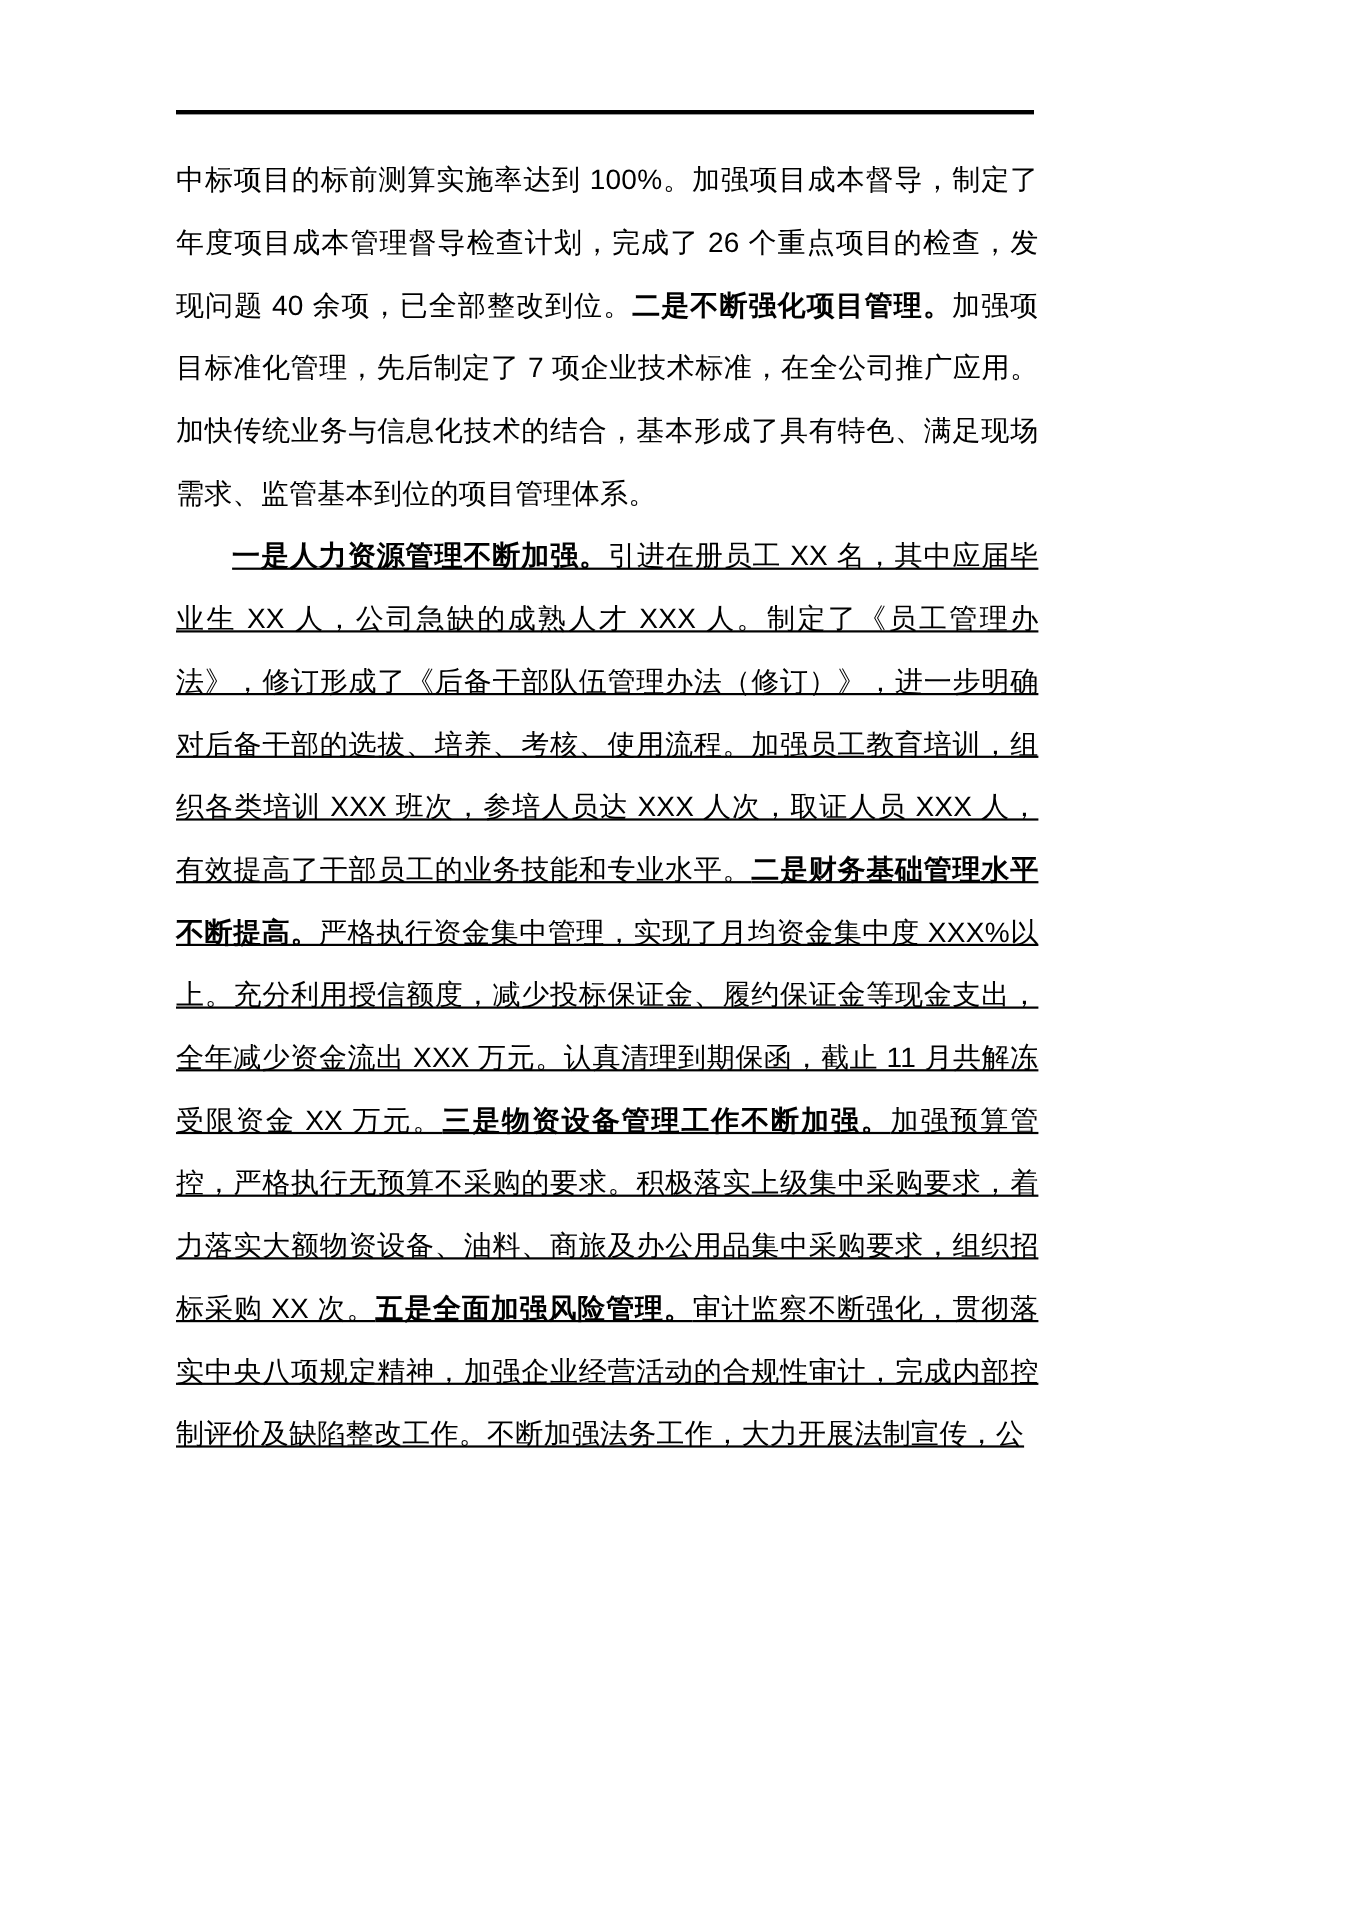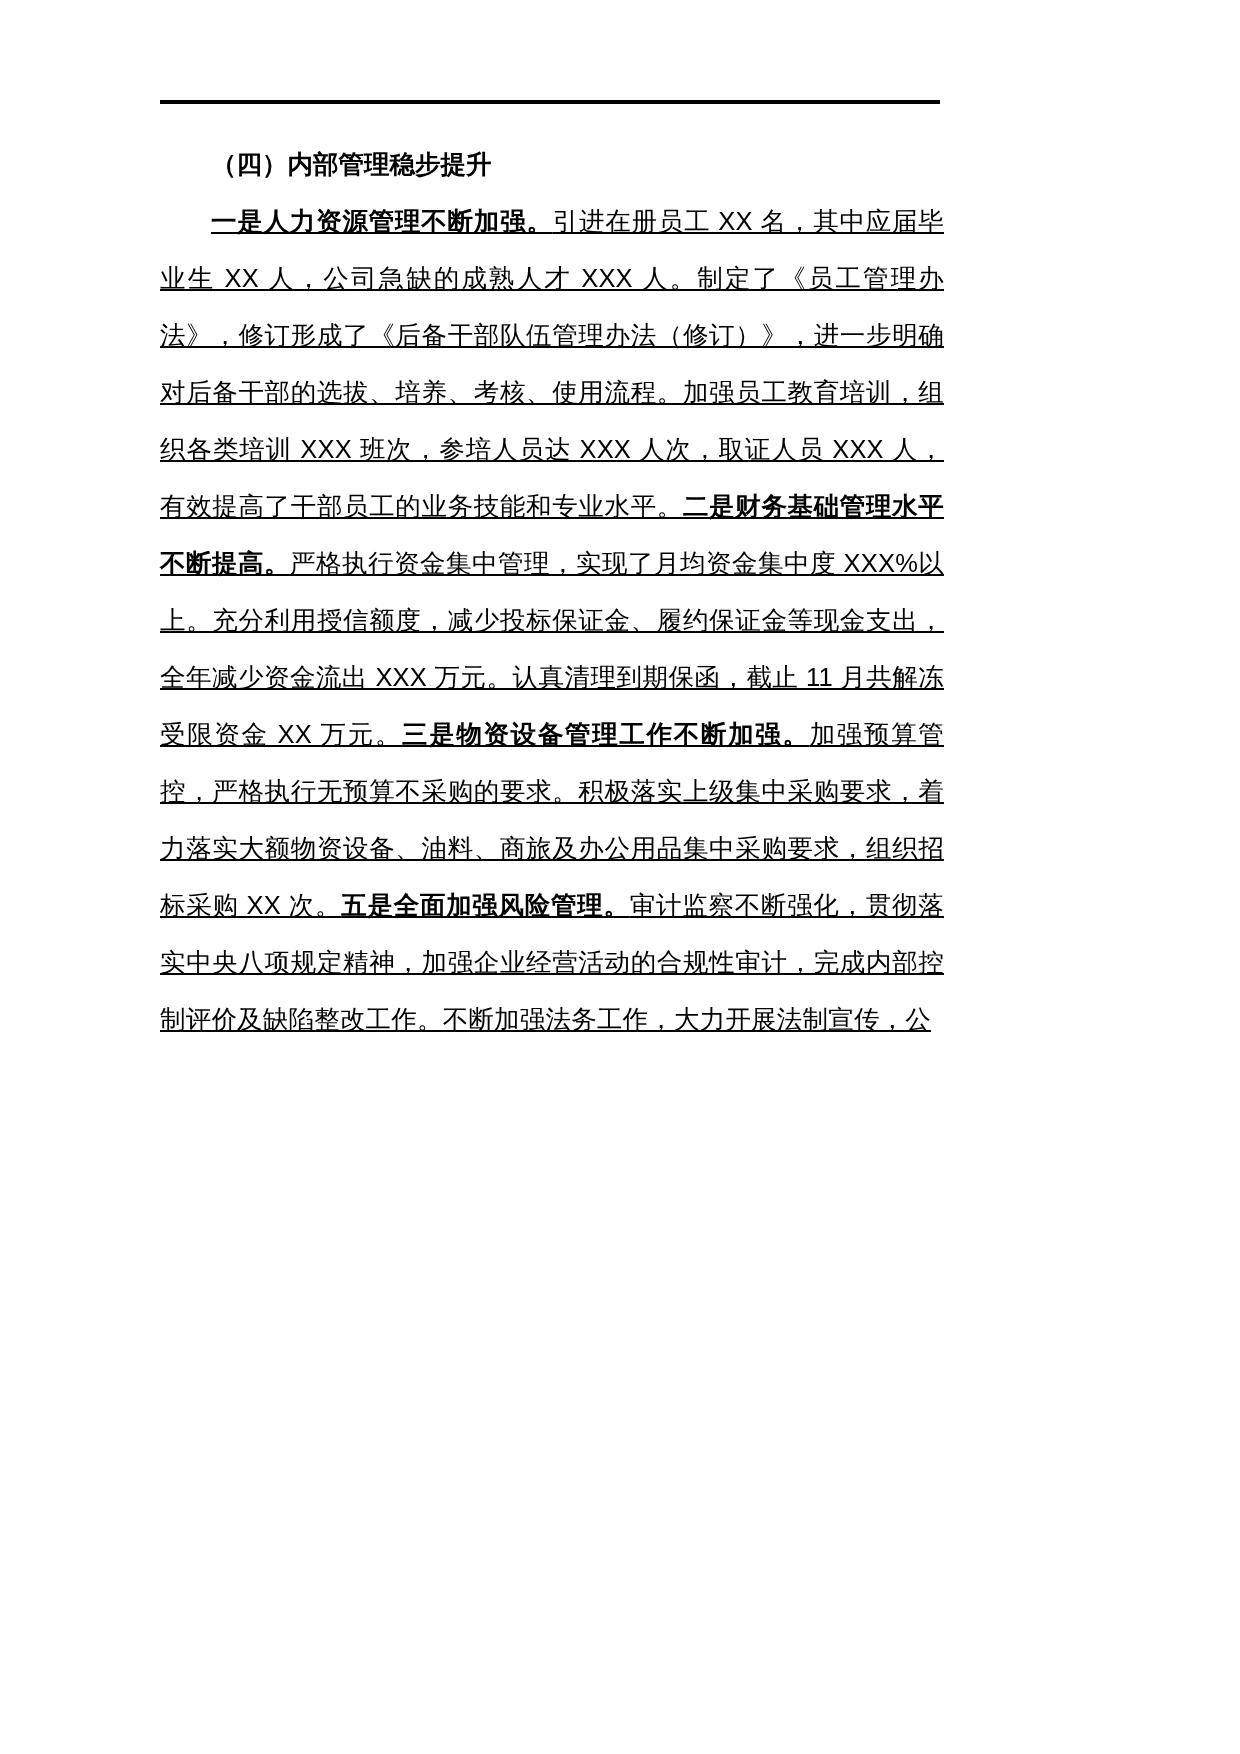--- a/index.html
+++ b/index.html
@@ -75,18 +75,18 @@
   }
 </style>
 </head>
 <body>
 
 <div class="page">
 
   <div class="header-rule"></div>
 
   <div class="content">
-    <p class="heading">（四）内部管理稳步提升</p>
+    <p class="body-par" id="par1"><span>中标项目的标前测算实施率达到 100%。加强项目成本督导，制定了年度项目成本管理督导检查计划，完成了 26 个重点项目的检查，发现问题 40 余项，已全部整改到位。</span><span class="bold">二是不断强化项目管理。</span><span>加强项目标准化管理，先后制定了 7 项企业技术标准，在全公司推广应用。加快传统业务与信息化技术的结合，基本形成了具有特色、满足现场需求、监管基本到位的项目管理体系。</span></p>
     <p class="body-par indent" id="par2"><span class="bold">一是人力资源管理不断加强。</span><span>引进在册员工 XX 名，其中应届毕业生 XX 人，公司急缺的成熟人才 XXX 人。制定了《员工管理办法》，修订形成了《后备干部队伍管理办法（修订）》，进一步明确对后备干部的选拔、培养、考核、使用流程。加强员工教育培训，组织各类培训 XXX 班次，参培人员达 XXX 人次，取证人员 XXX 人，有效提高了干部员工的业务技能和专业水平。</span><span class="bold">二是财务基础管理水平不断提高。</span><span>严格执行资金集中管理，实现了月均资金集中度 XXX%以上。充分利用授信额度，减少投标保证金、履约保证金等现金支出，全年减少资金流出 XXX 万元。认真清理到期保函，截止 11 月共解冻受限资金 XX 万元。</span><span class="bold">三是物资设备管理工作不断加强。</span><span>加强预算管控，严格执行无预算不采购的要求。积极落实上级集中采购要求，着力落实大额物资设备、油料、商旅及办公用品集中采购要求，组织招标采购 XX 次。</span><span class="bold">五是全面加强风险管理。</span><span>审计监察不断强化，贯彻落实中央八项规定精神，加强企业经营活动的合规性审计，完成内部控制评价及缺陷整改工作。不断加强法务工作，大力开展法制宣传，公</span></p>
   </div>
 
 
 </div>
 
 </body></html>

